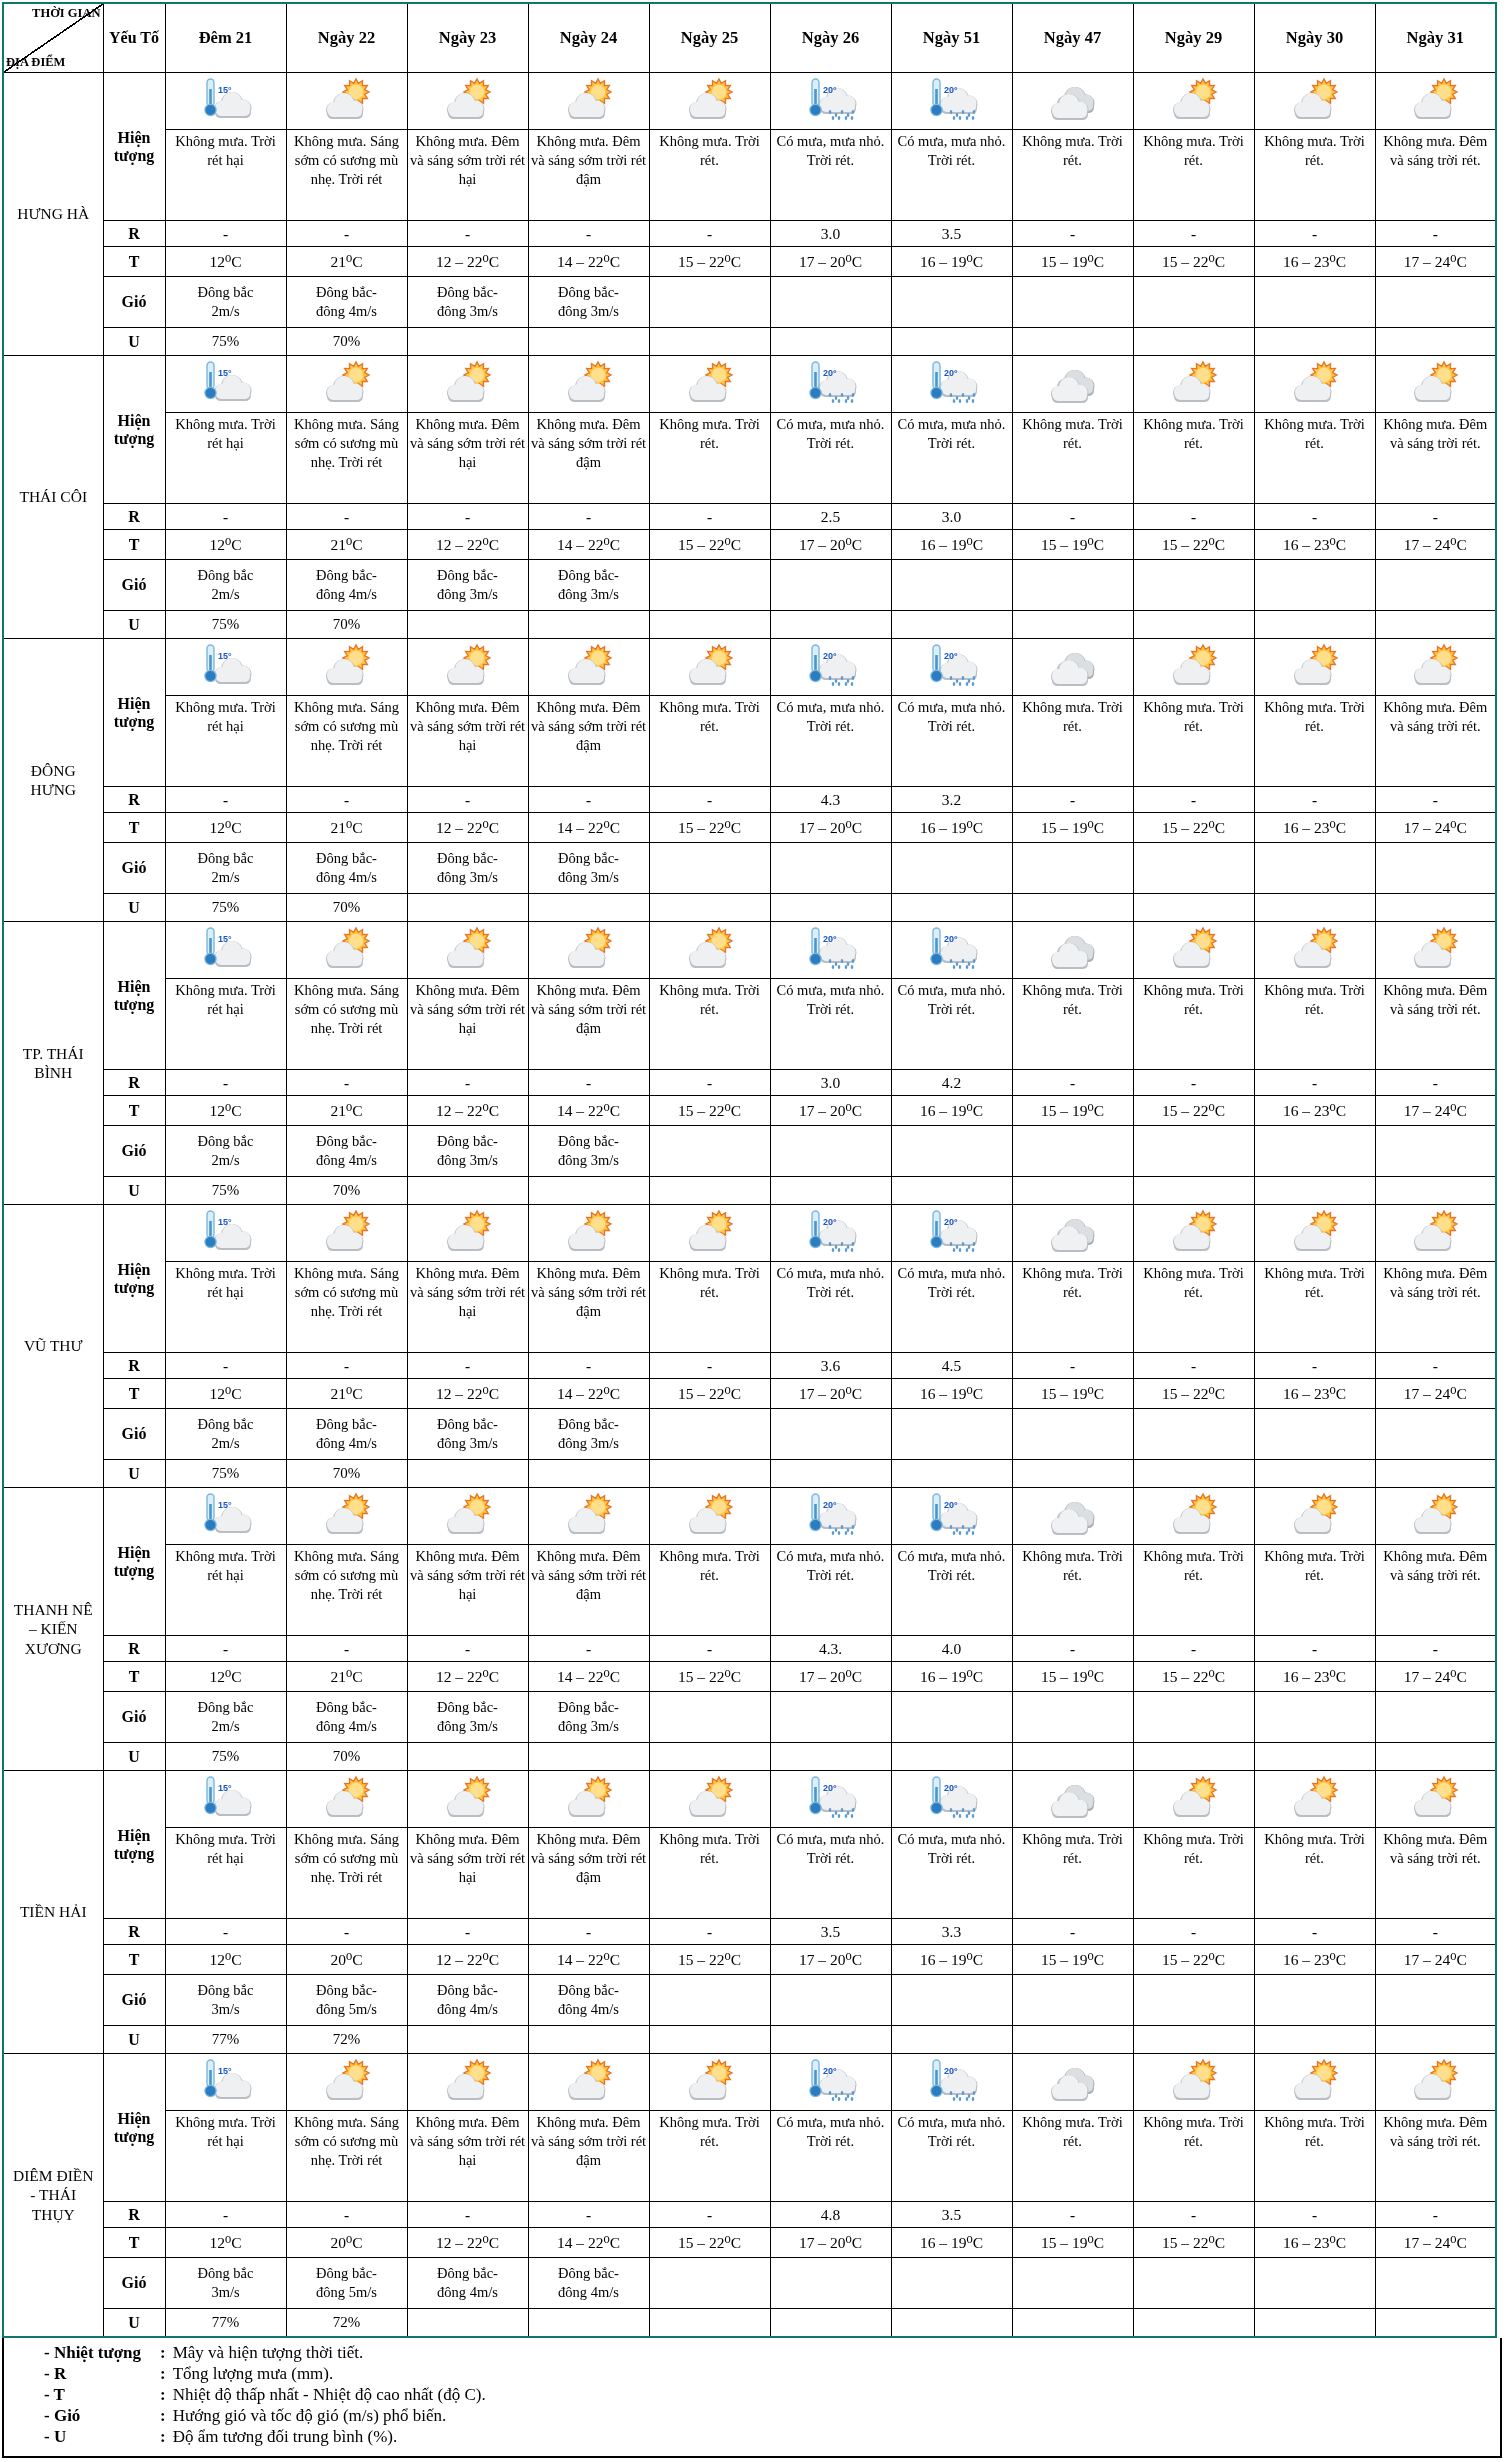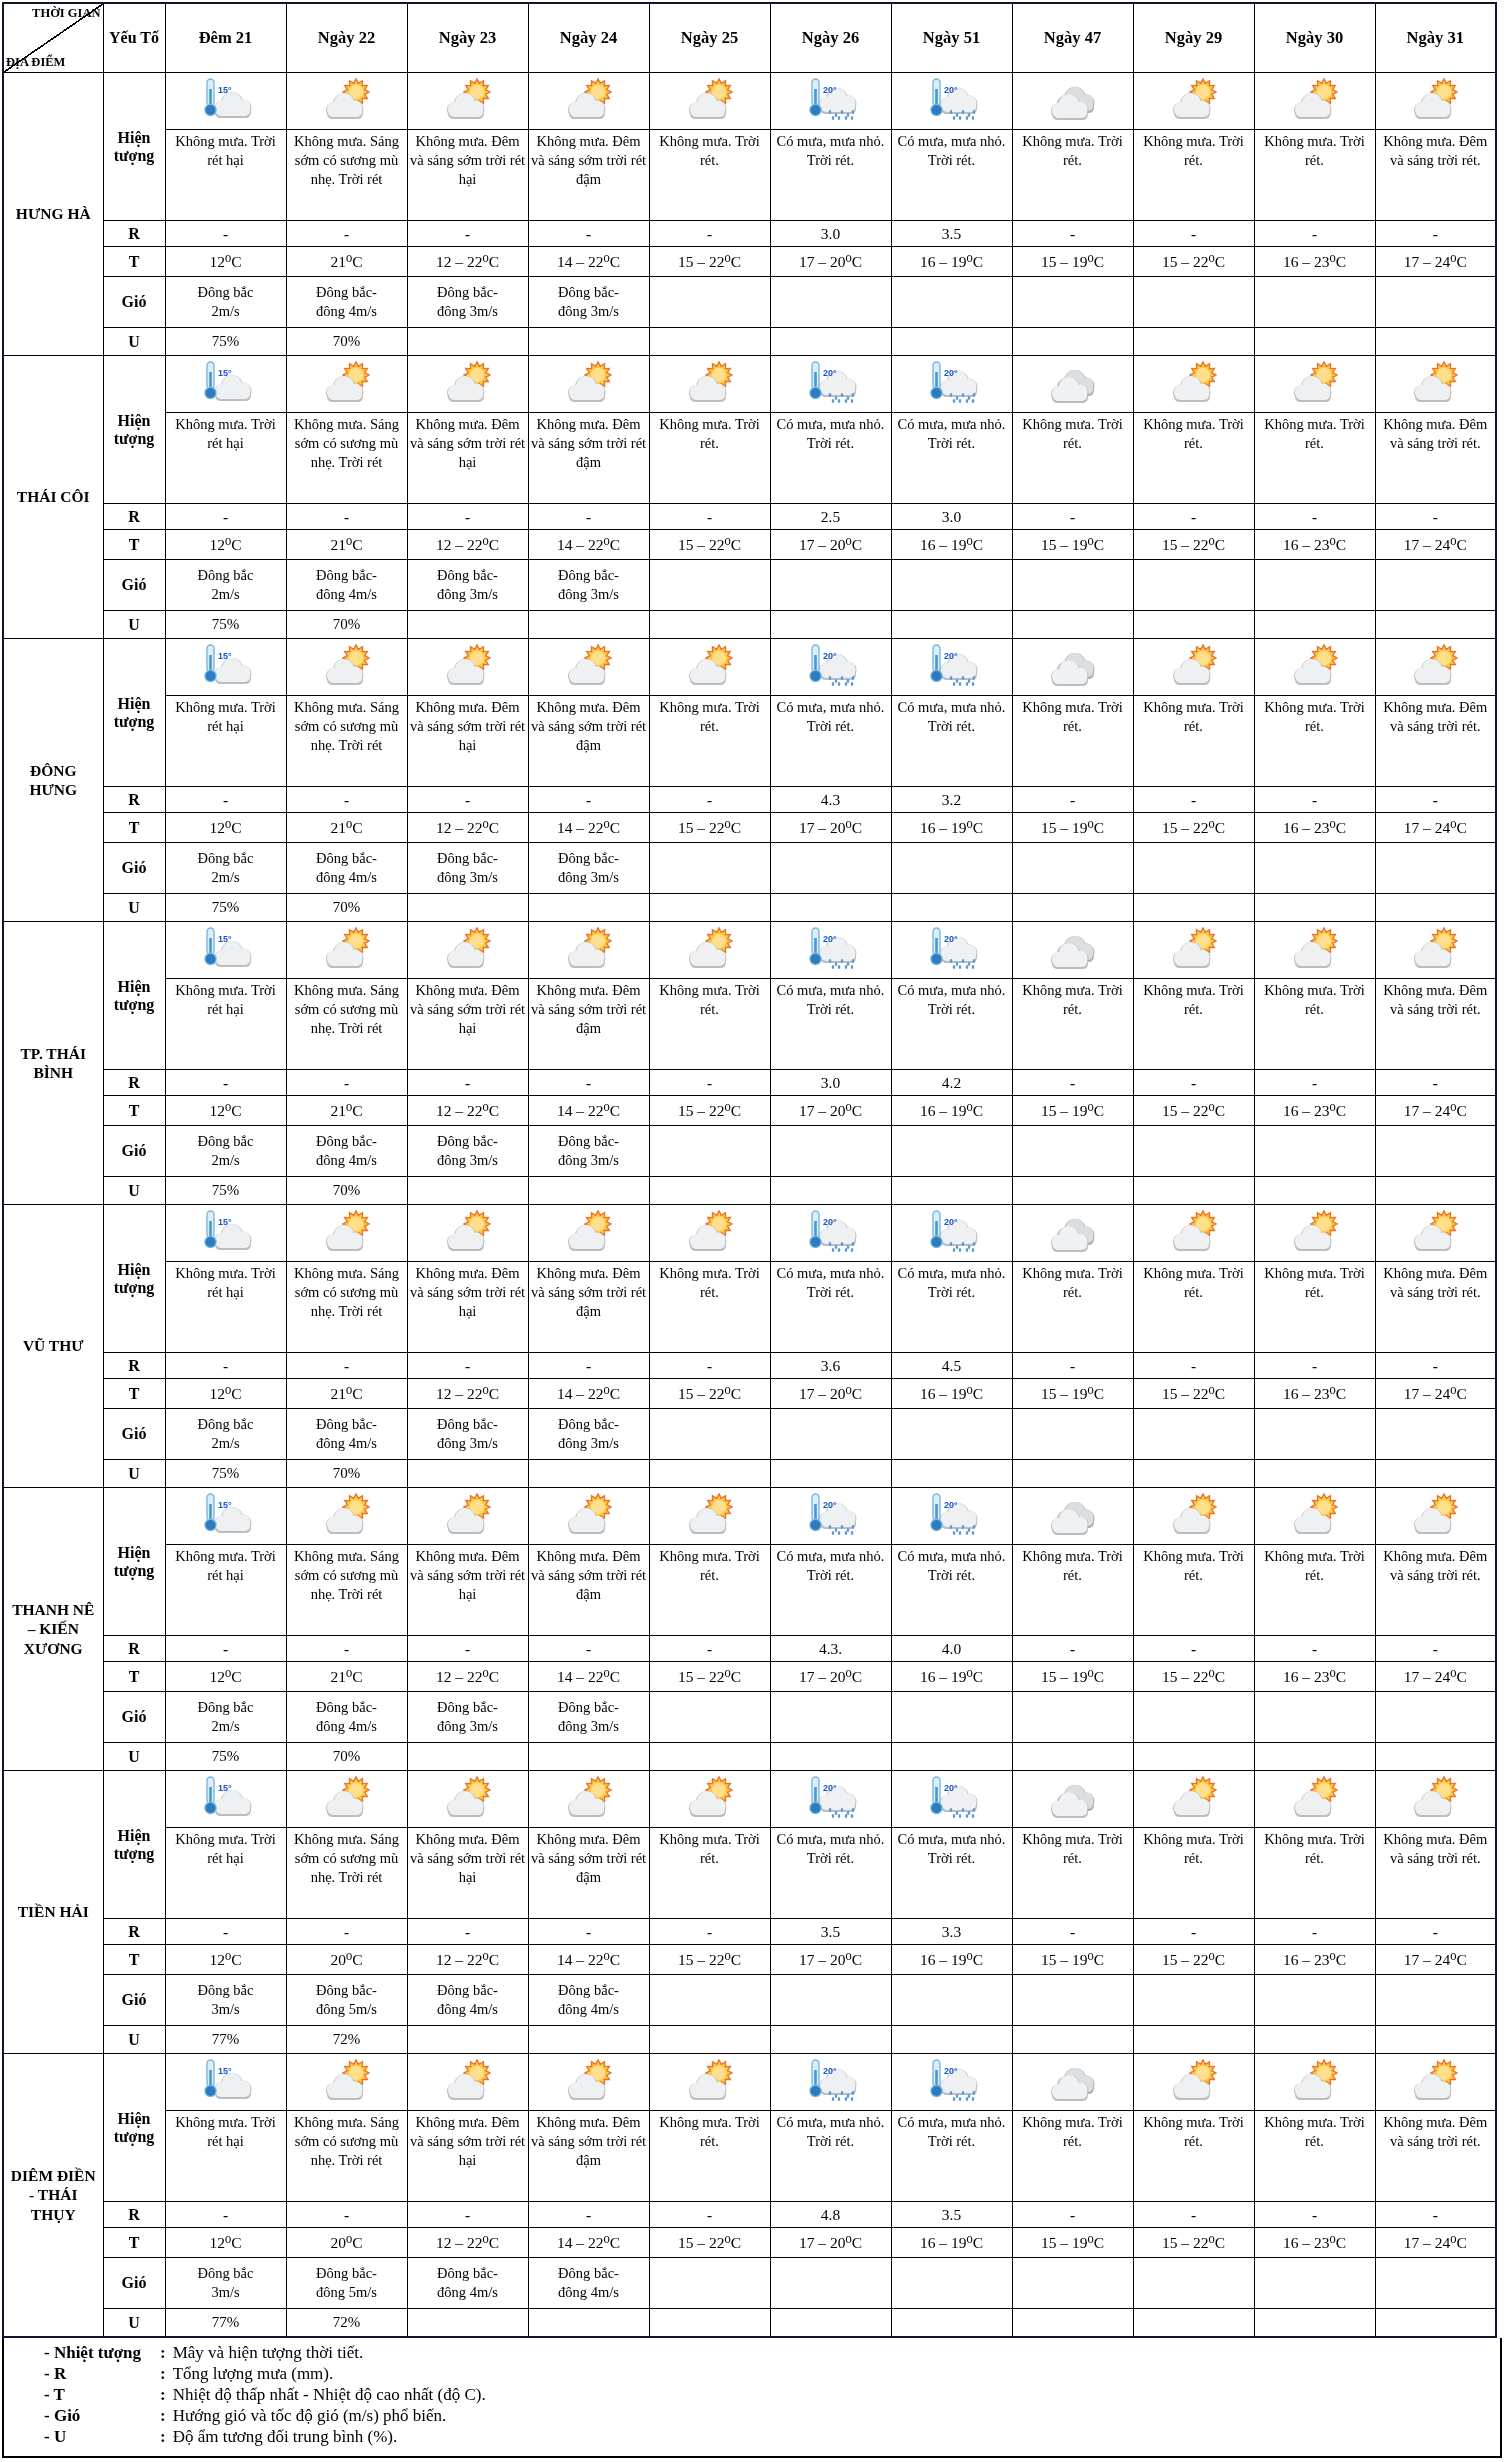--- a/index.html
+++ b/index.html
@@ -1,27 +1,27 @@
 <!DOCTYPE html>
 <html><head>
 <meta charset="utf-8">
 <style>
   html,body{margin:0;padding:0;background:#fff;color:#000;
     font-family:"Liberation Serif","DejaVu Serif",serif;}
   .page{width:1506px;margin:0;padding:2px;box-sizing:border-box;}
-  table{border-collapse:collapse;table-layout:fixed;width:1281px;border:2px solid #0f172a;}
+  table{border-collapse:collapse;table-layout:fixed;width:1281px;border:2px solid #0f766e;}
   th,td{border:1px solid #000;text-align:center;vertical-align:middle;
     padding:1px 2px;overflow:hidden;word-wrap:break-word;}
   th.corner{position:relative;height:66px;
     background:linear-gradient(to bottom right,transparent calc(50% - 0.8px),#000 calc(50% - 0.8px),#000 calc(50% + 0.8px),transparent calc(50% + 0.8px));}
   .corner-top{position:absolute;top:2px;right:2px;font-size:12.5px;font-weight:bold;white-space:nowrap;}
   .corner-bottom{position:absolute;bottom:2px;left:2px;font-size:12.5px;font-weight:bold;white-space:nowrap;}
   th.factor-h{font-size:16px;font-weight:bold;line-height:1.15;}
   th.day{font-size:16.5px;font-weight:bold;}
-  td.loc{font-weight:bold;font-size:15.5px;padding:9px 5px;line-height:1.25;}
+  td.loc{font-weight:normal;font-size:15.5px;padding:9px 5px;line-height:1.25;}
   td.rowlab{font-weight:bold;font-size:16px;line-height:1.1;}
   td.icon-cell{height:54px;}
   td.phen{font-size:14.5px;vertical-align:top;padding:2px 2px;height:86px;line-height:1.3;}
   td.rv{height:23px;font-size:15.5px;}
   td.rv.dash{font-weight:bold;}
   td.tv{height:27px;font-size:15.5px;white-space:nowrap;}
   td.wv{height:48px;font-size:14.5px;white-space:pre-line;line-height:1.3;}
   td.uv{height:25px;font-size:15px;}
   .wicon{display:inline-block;line-height:0;}
   .legend{border:2px solid #000;border-top:none;width:1500px;box-sizing:border-box;

